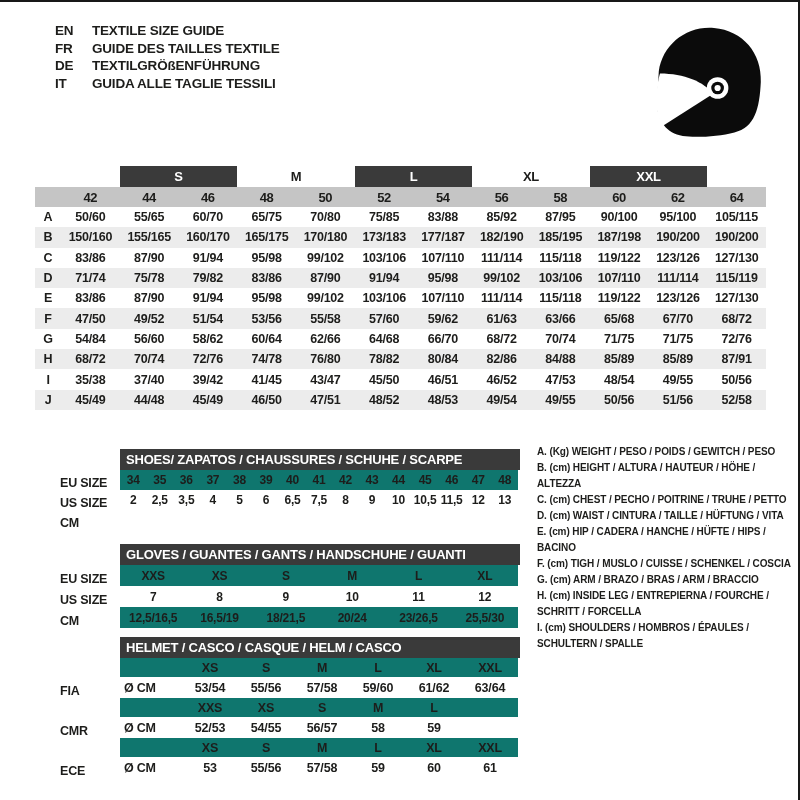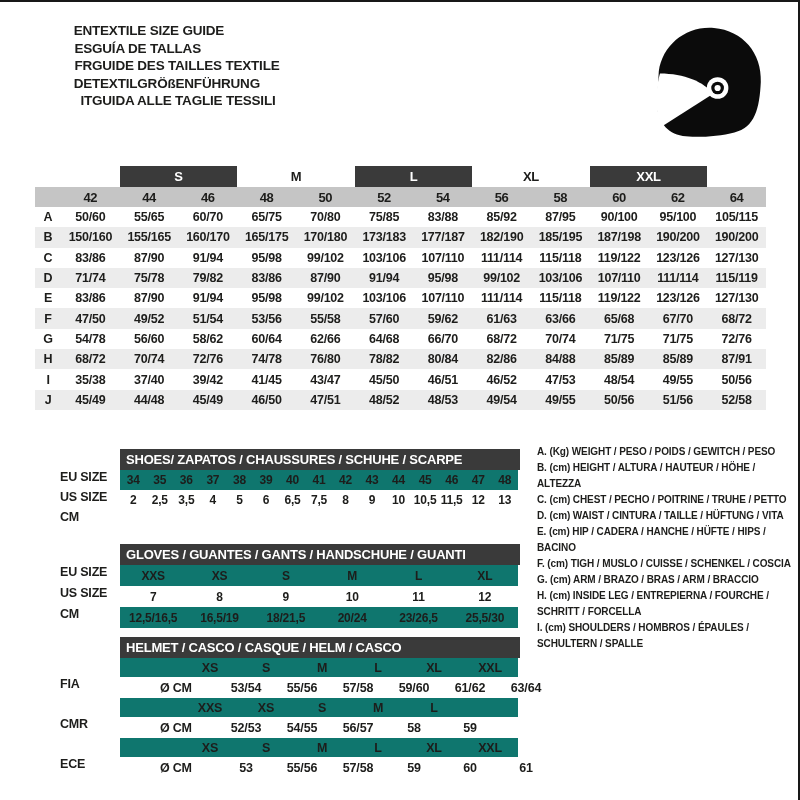--- a/index.html
+++ b/index.html
@@ -6,21 +6,21 @@
   body{
     width:800px;height:800px;position:relative;background:#ffffff;
     font-family:"Liberation Sans",sans-serif;color:#1d1d1b;
     -webkit-font-smoothing:antialiased;
   }
   .top-border{position:absolute;top:0;left:0;width:800px;height:2px;background:#181818;}
   .right-border{position:absolute;top:0;right:0;width:2px;height:800px;background:#181818;}
 
   
   .lang-header{position:absolute;left:55px;top:22px;}
-  .lang-row{display:flex;font-weight:bold;font-size:13.5px;line-height:17.5px;letter-spacing:-0.2px;text-align:right;}
+  .lang-row{display:flex;font-weight:bold;font-size:13.5px;line-height:17.5px;letter-spacing:-0.2px;}
   .lang-code{width:37px;}
 
   
   .helmet-icon{position:absolute;left:648px;top:22px;width:120px;height:120px;}
 
   
   .textile{position:absolute;left:35px;top:166px;width:731px;font-weight:bold;letter-spacing:-0.25px;}
   .t-row{display:grid;grid-template-columns:26px repeat(12,1fr);align-items:center;text-align:center;}
   .t-group-row{height:21px;font-size:13px;}
   .t-group-row .gbox{background:#3a3a3a;color:#ffffff;height:21px;line-height:21px;}
@@ -28,52 +28,48 @@
   .t-data-row{height:20.3px;font-size:12.5px;}
   .t-data-row.stripe{background:#ececec;}
   .t-label{text-align:center;}
 
   
   .sec{position:absolute;left:60px;letter-spacing:-0.2px;}
   .sec-title-row{display:flex;}
   .sec-gutter{width:60px;flex:0 0 60px;}
   .sec-title{width:400px;height:21px;background:#3a3a3a;color:#fff;font-weight:bold;
     font-size:13px;line-height:21px;padding-left:6px;box-sizing:border-box;}
-  .sec-row{display:flex;align-items:flex-start;height:20px;font-weight:bold;font-size:12px;}
+  .sec-row{display:flex;align-items:flex-end;height:20px;font-weight:bold;font-size:12px;}
   .sec-row .sec-label{width:60px;flex:0 0 60px;font-size:12.5px;}
   .sec-cells{width:398px;flex:0 0 398px;display:flex;height:100%;align-items:center;}
   .sec-cells.shaded{background:#0f766e;}
   .sec-cells .cell{flex:1;text-align:center;}
 
   .shoes{top:449px;}
   .gloves{top:544px;}
   .helmets{top:637px;}
   .hel-size-row{height:19px;font-size:12.5px;}
-  .hel-val-row{height:21px;font-size:12.5px;gap:36px;}
+  .hel-val-row{height:21px;font-size:12.5px;}
   .hel-unit{width:62px;flex:0 0 62px;text-align:left;padding-left:4px;box-sizing:border-box;}
 
   
   .legend{position:absolute;left:537px;top:444px;width:254px;
     font-size:10px;font-weight:bold;line-height:16px;letter-spacing:-0.1px;}
 </style>
 </head>
 <body>
 
 <div class="top-border"></div>
 <div class="right-border"></div>
 
 <header class="lang-header">
   <div>
       <div class="lang-row">
         <span class="lang-code">EN</span>
         <span class="lang-label">TEXTILE SIZE GUIDE</span>
-      </div>
-      <div class="lang-row">
-        <span class="lang-code">ES</span>
-        <span class="lang-label">GUÍA DE TALLAS</span>
       </div>
       <div class="lang-row">
         <span class="lang-code">FR</span>
         <span class="lang-label">GUIDE DES TAILLES TEXTILE</span>
       </div>
       <div class="lang-row">
         <span class="lang-code">DE</span>
         <span class="lang-label">TEXTILGRÖßENFÜHRUNG</span>
       </div>
       <div class="lang-row">
@@ -202,21 +198,21 @@
         <div>57/60</div>
         <div>59/62</div>
         <div>61/63</div>
         <div>63/66</div>
         <div>65/68</div>
         <div>67/70</div>
         <div>68/72</div>
       </div>
       <div class="t-row t-data-row">
         <div class="t-label">G</div>
-        <div>54/78</div>
+        <div>54/84</div>
         <div>56/60</div>
         <div>58/62</div>
         <div>60/64</div>
         <div>62/66</div>
         <div>64/68</div>
         <div>66/70</div>
         <div>68/72</div>
         <div>70/74</div>
         <div>71/75</div>
         <div>71/75</div>

